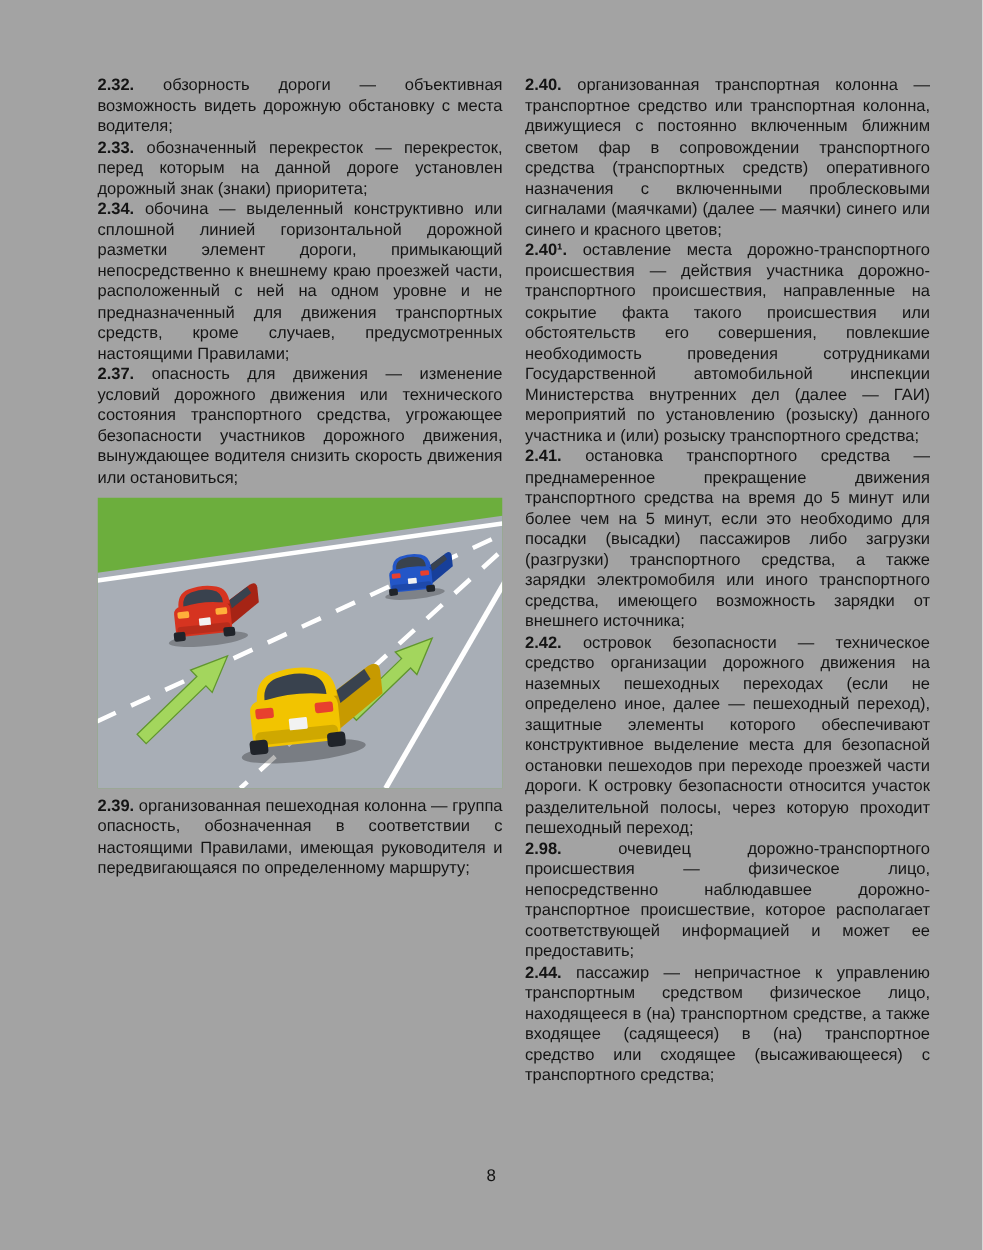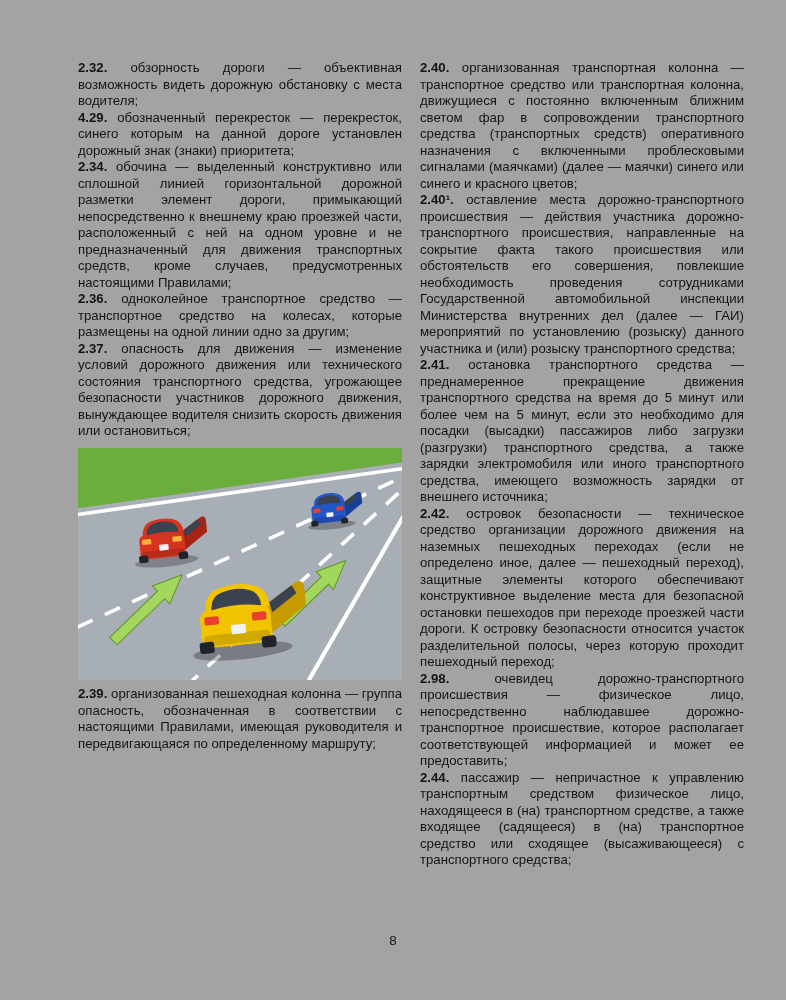--- a/index.html
+++ b/index.html
@@ -38,23 +38,22 @@
 </style>
 </head>
 <body>
 
 <div class="page">
 
   <div class="columns">
 
     <div class="col">
       <p class="def"><b>2.32.</b><span> обзорность дороги — объективная возможность видеть дорожную обстановку с места водителя;</span></p>
-      <p class="def"><b>4.29.</b><span> обозначенный перекресток — перекресток, синего которым на данной дороге установлен дорожный знак (знаки) приоритета;</span></p>
+      <p class="def"><b>2.33.</b><span> обозначенный перекресток — перекресток, перед которым на данной дороге установлен дорожный знак (знаки) приоритета;</span></p>
       <p class="def"><b>2.34.</b><span> обочина — выделенный конструктивно или сплошной линией горизонтальной дорожной разметки элемент дороги, примыкающий непосредственно к внешнему краю проезжей части, расположенный с ней на одном уровне и не предназначенный для движения транспортных средств, кроме случаев, предусмотренных настоящими Правилами;</span></p>
-      <p class="def"><b>2.36.</b><span> одноколейное транспортное средство — транспортное средство на колесах, которые размещены на одной линии одно за другим;</span></p>
       <p class="def"><b>2.37.</b><span> опасность для движения — изменение условий дорожного движения или технического состояния транспортного средства, угрожающее безопасности участников дорожного движения, вынуждающее водителя снизить скорость движения или остановиться;</span></p>
 
       <figure class="illus">
         <svg viewBox="0 0 312 224" xmlns="http://www.w3.org/2000/svg">
           <defs>
             <clipPath id="roadClip">
               <polygon points="0,58 312,14 312,224 0,224"></polygon>
             </clipPath>
           </defs>
 

